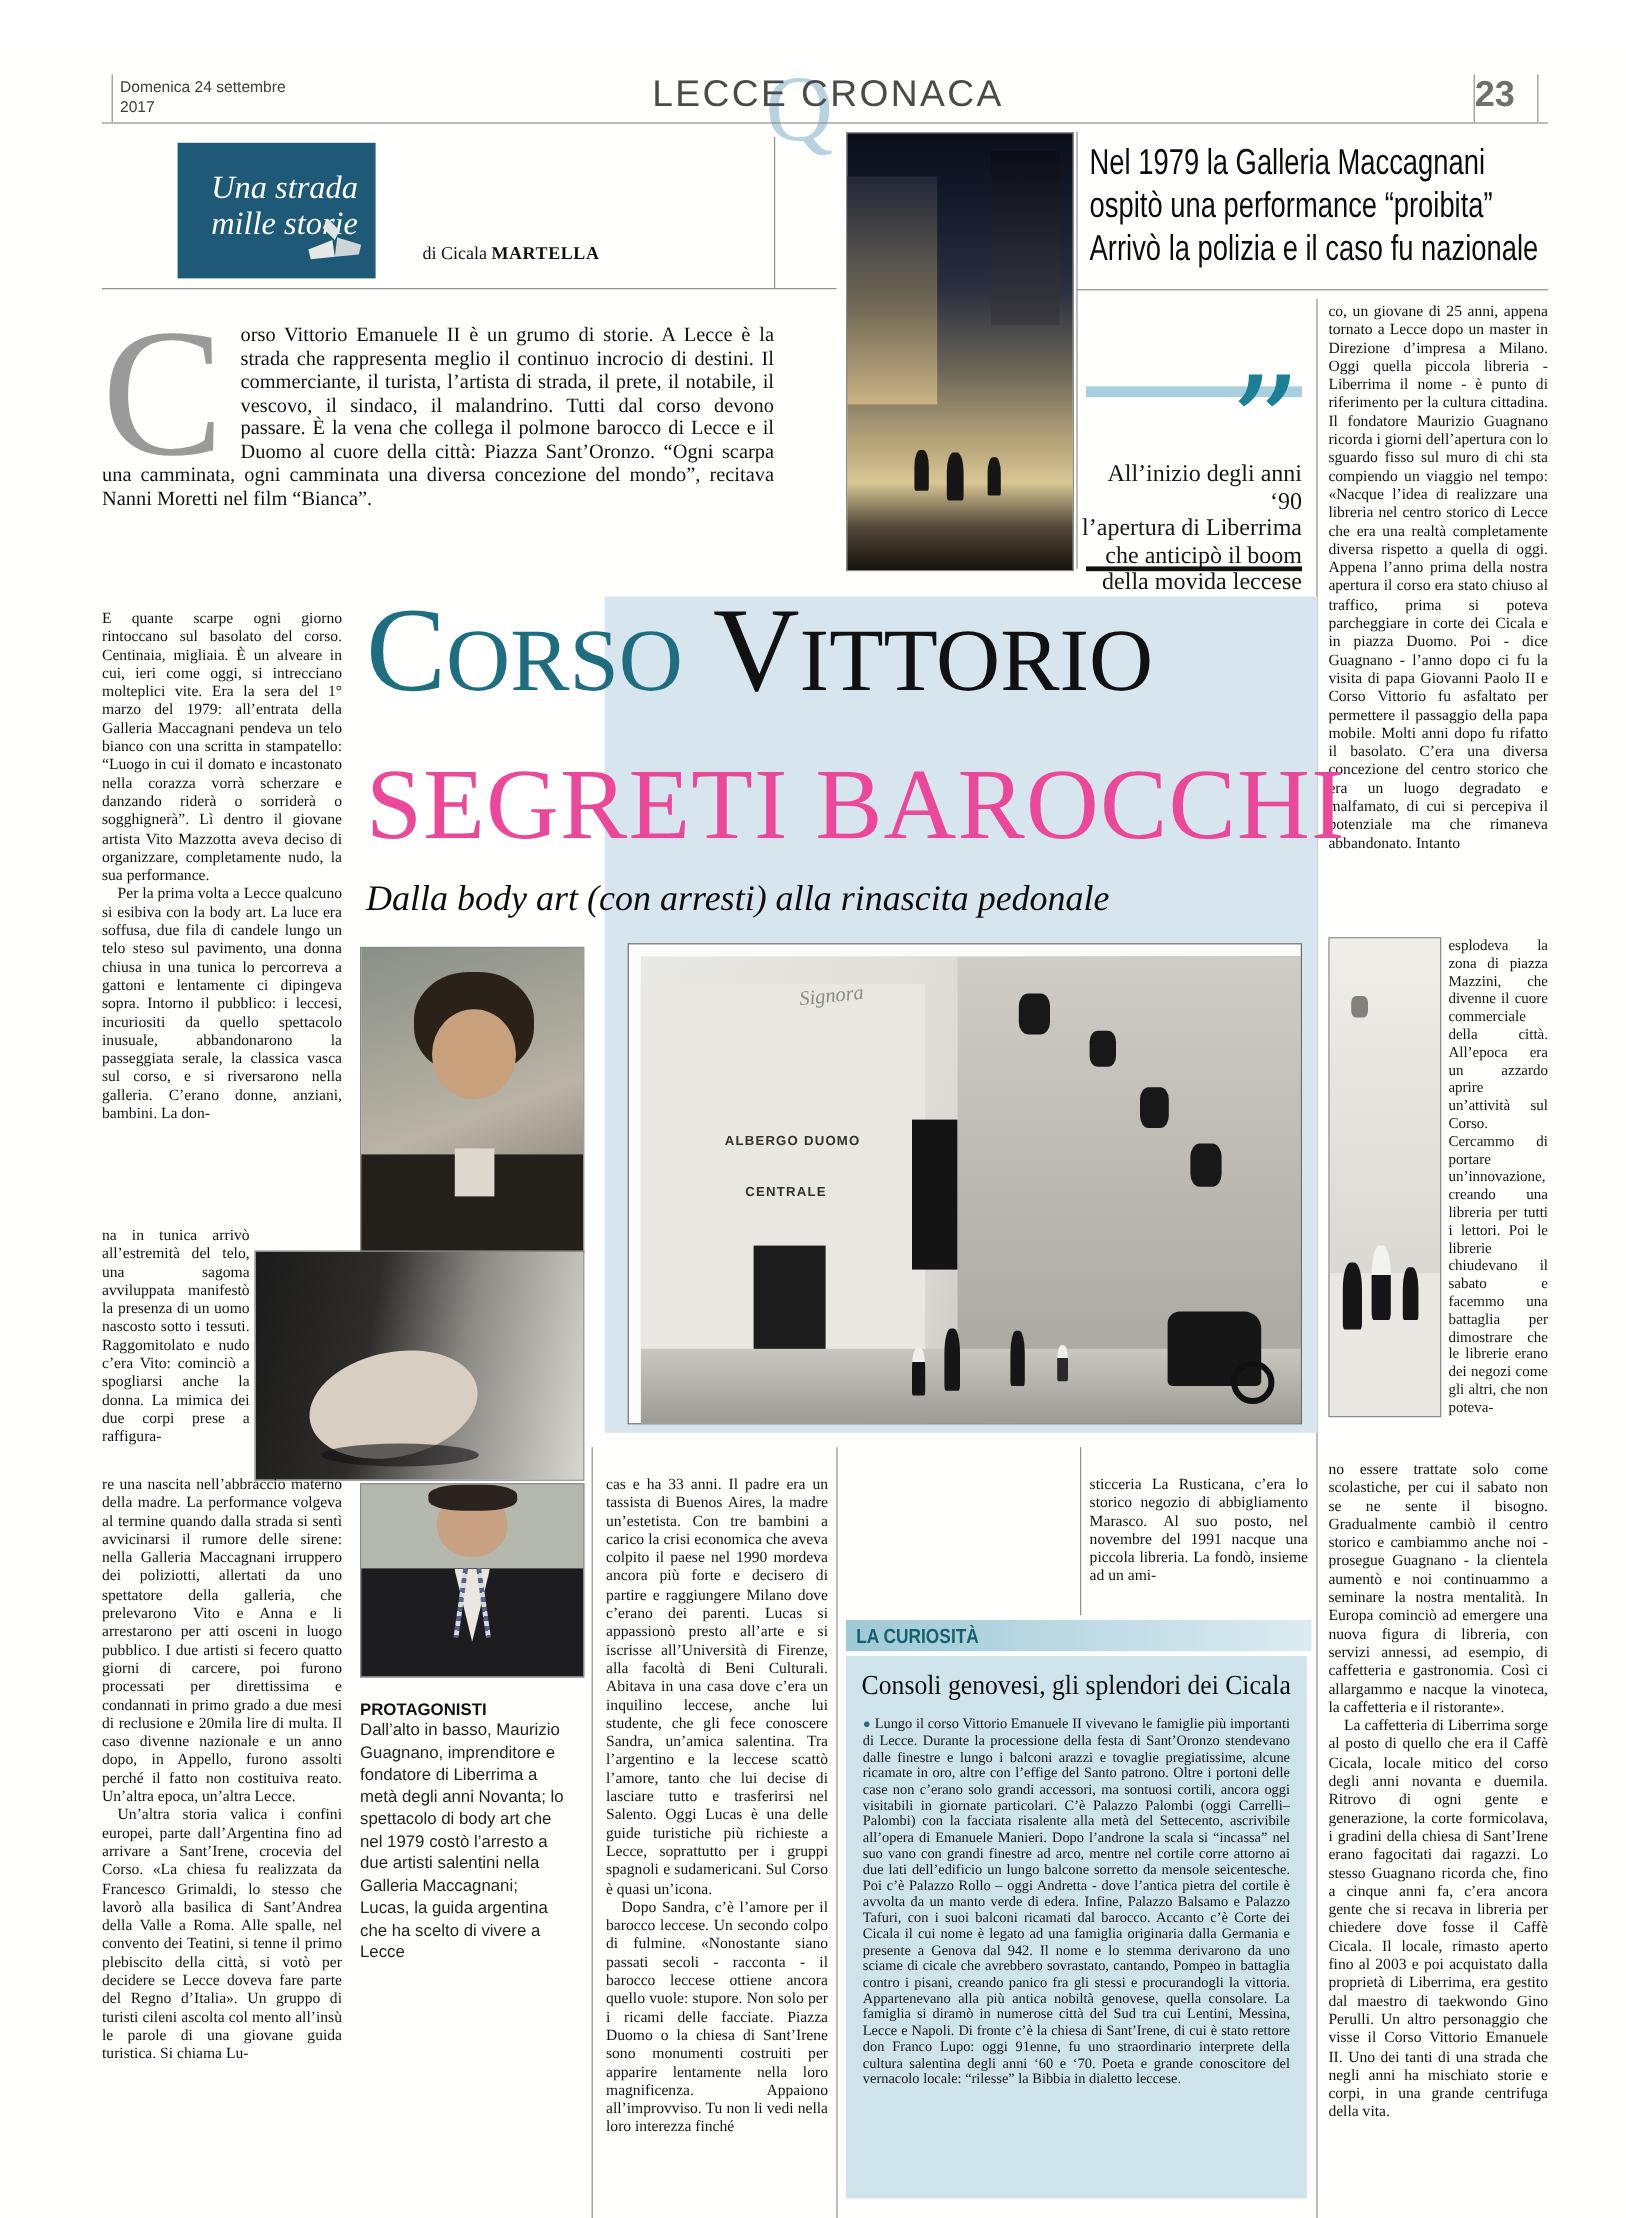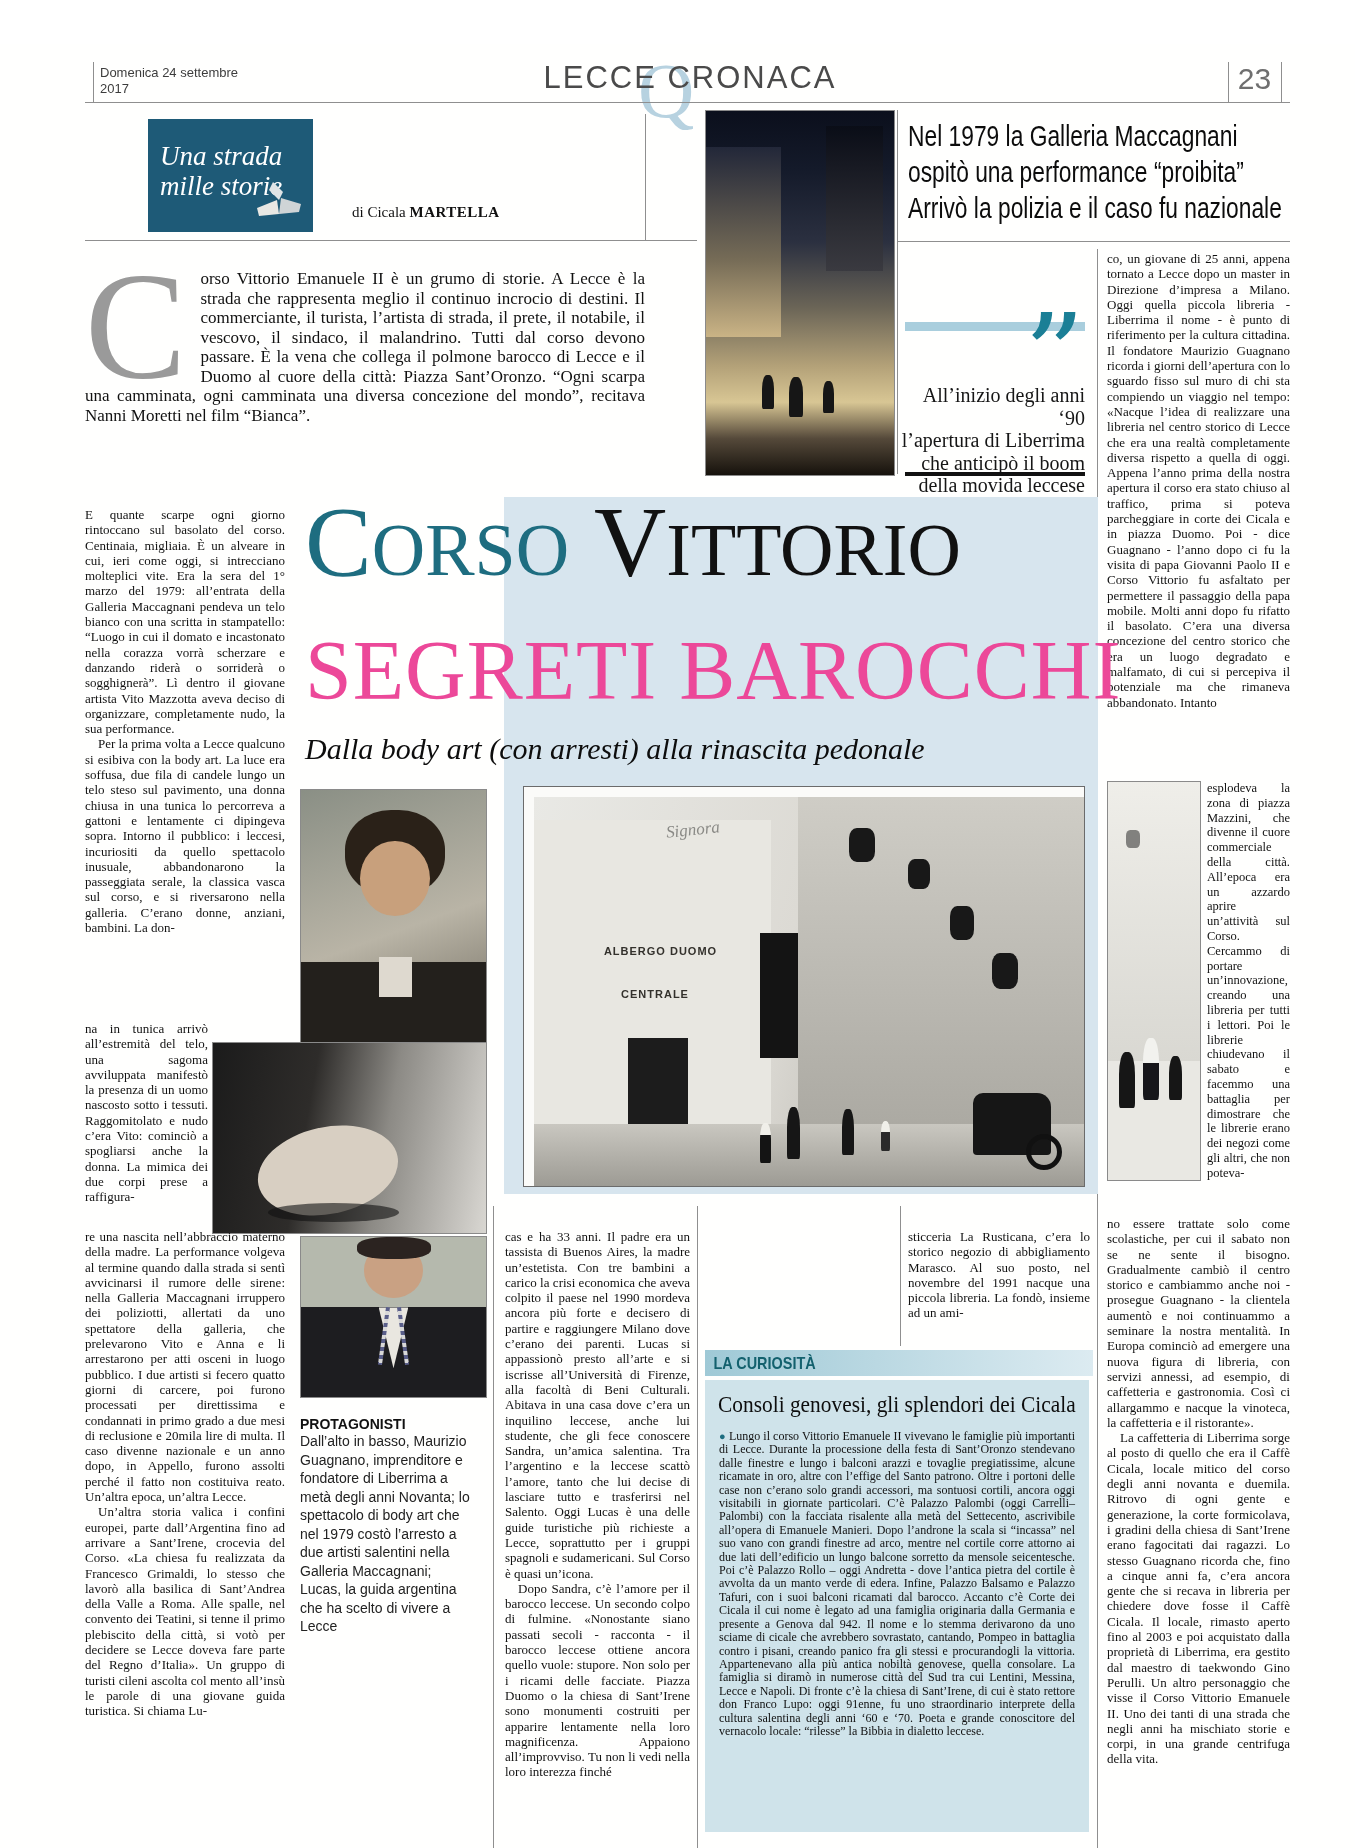--- a/index.html
+++ b/index.html
@@ -9,26 +9,26 @@
   .vline{position:absolute;width:1px;background:#8f8f8f;}
   .hline{position:absolute;height:1px;background:#8f8f8f;}
 
   
   .date{font-family:"Liberation Sans",sans-serif;font-size:13px;line-height:16px;color:#3d3d3d;}
   .section-title{font-family:"Liberation Sans",sans-serif;font-size:31px;letter-spacing:2px;
                  color:#4a4a4a;text-align:center;}
   .big-q{position:absolute;font-family:"Liberation Serif",serif;font-size:78px;color:#b7d2e0;
          top:-14px;left:178px;z-index:0;}
   .st-text{position:relative;z-index:1;}
-  .pagenum{font-family:"Liberation Sans",sans-serif;font-size:30px;color:#6f6f6f;text-align:center;}
+  .pagenum{font-family:"Liberation Sans",sans-serif;font-size:30px;color:#6f6f6f;font-weight:bold;}
 
   
   .logo-box{background:#1e5a77;color:#fff;}
   .logo-line{font-family:"Liberation Serif",serif;font-style:italic;font-size:27px;line-height:30px;
-             padding-left:12px;}
+             padding-left:28px;}
   .byline{font-size:15px;color:#111;}
   .byline b{letter-spacing:.5px;}
 
   
   .top-headline{font-family:"Liberation Sans",sans-serif;font-size:30px;line-height:36px;color:#0c0c0c;
                 transform:scaleX(0.76);transform-origin:0 0;white-space:nowrap;}
   .hl-line1{font-family:"Liberation Serif",serif;white-space:nowrap;z-index:3;}
   .hl-big{font-size:100px;}
   .hl-small{font-size:74px;}
   .teal{color:#1e6d80;}

